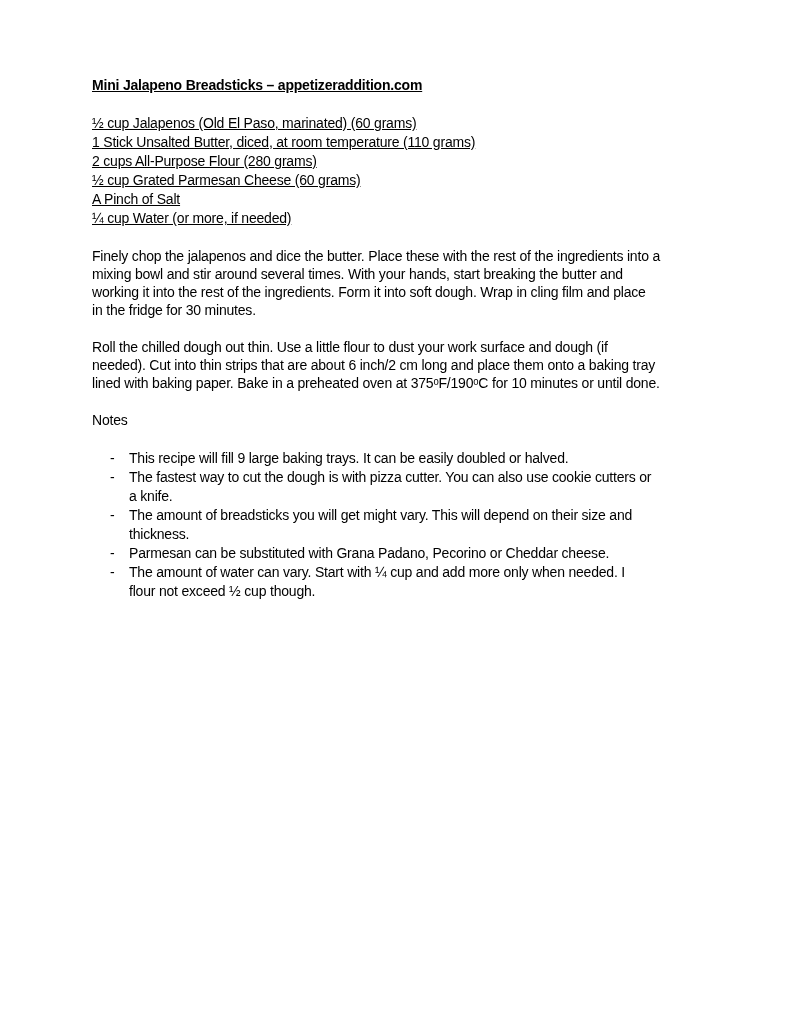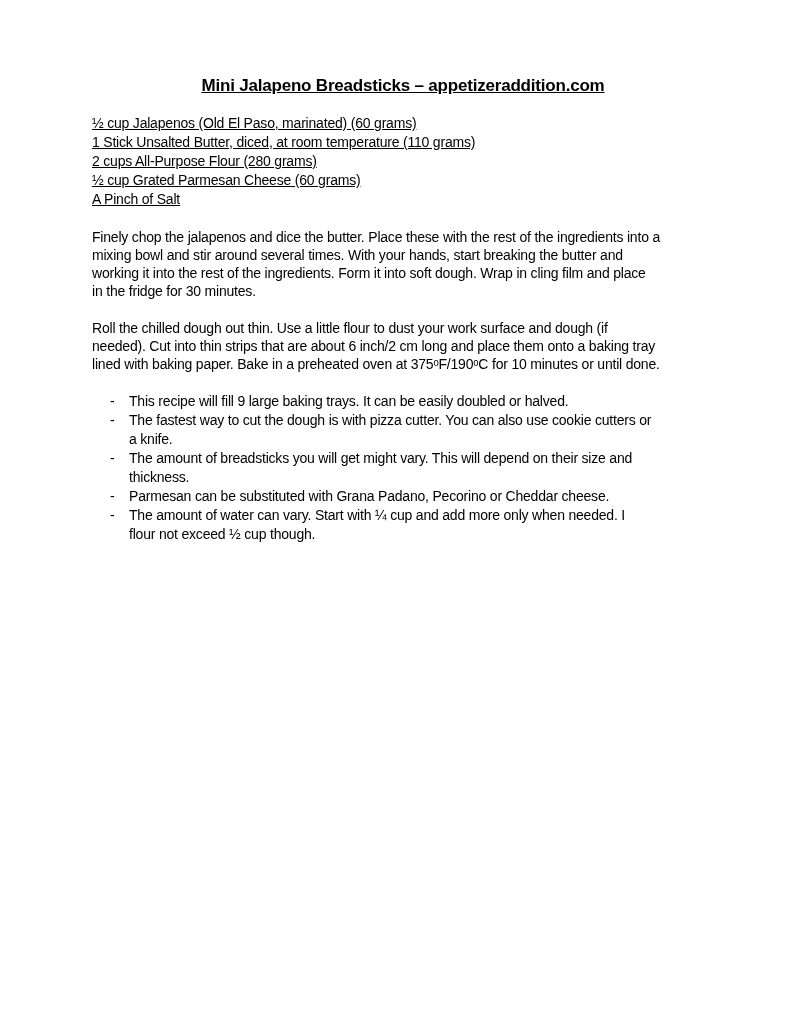--- a/index.html
+++ b/index.html
@@ -19,26 +19,25 @@
     letter-spacing: -0.2px;
     color: #000000;
   }
   .content {
     position: absolute;
     top: 76px;
     left: 92px;
     width: 622px;
   }
   .title {
-    font-size: 17px;
+    font-size: 14px;
     font-weight: bold;
     text-decoration: underline;
     margin: 0 0 19px 0;
     line-height: 19px;
-    text-align: center;
   }
   .ingredients {
     margin: 0 0 19px 0;
   }
   .ingredient-line {
     line-height: 19px;
     text-decoration: underline;
   }
   .para {
     margin: 0 0 19px 0;
@@ -73,31 +72,33 @@
   <div class="content">
 
     <h1 class="title">Mini Jalapeno Breadsticks – appetizeraddition.com</h1>
 
     <div class="ingredients">
       <div class="ingredient-line">½ cup Jalapenos (Old El Paso, marinated) (60 grams)</div>
       <div class="ingredient-line">1 Stick Unsalted Butter, diced, at room temperature (110 grams)</div>
       <div class="ingredient-line">2 cups All-Purpose Flour (280 grams)</div>
       <div class="ingredient-line">½ cup Grated Parmesan Cheese (60 grams)</div>
       <div class="ingredient-line">A Pinch of Salt</div>
+      <div class="ingredient-line">¼ cup Water (or more, if needed)</div>
     </div>
 
     <p class="para">Finely chop the jalapenos and dice the butter. Place these with the rest of the ingredients into a
 mixing bowl and stir around several times. With your hands, start breaking the butter and
 working it into the rest of the ingredients. Form it into soft dough. Wrap in cling film and place
 in the fridge for 30 minutes.</p>
 
     <p class="para">Roll the chilled dough out thin. Use a little flour to dust your work surface and dough (if
 needed). Cut into thin strips that are about 6 inch/2 cm long and place them onto a baking tray
 lined with baking paper. Bake in a preheated oven at 375ᵒF/190ᵒC for 10 minutes or until done.</p>
 
+    <div class="notes-heading">Notes</div>
 
     <div class="notes-list">
       <div class="note-item">
         <span class="note-marker">-</span>
         <span class="note-text">This recipe will fill 9 large baking trays. It can be easily doubled or halved.</span>
       </div>
       <div class="note-item">
         <span class="note-marker">-</span>
         <span class="note-text">The fastest way to cut the dough is with pizza cutter. You can also use cookie cutters or
 a knife.</span>

